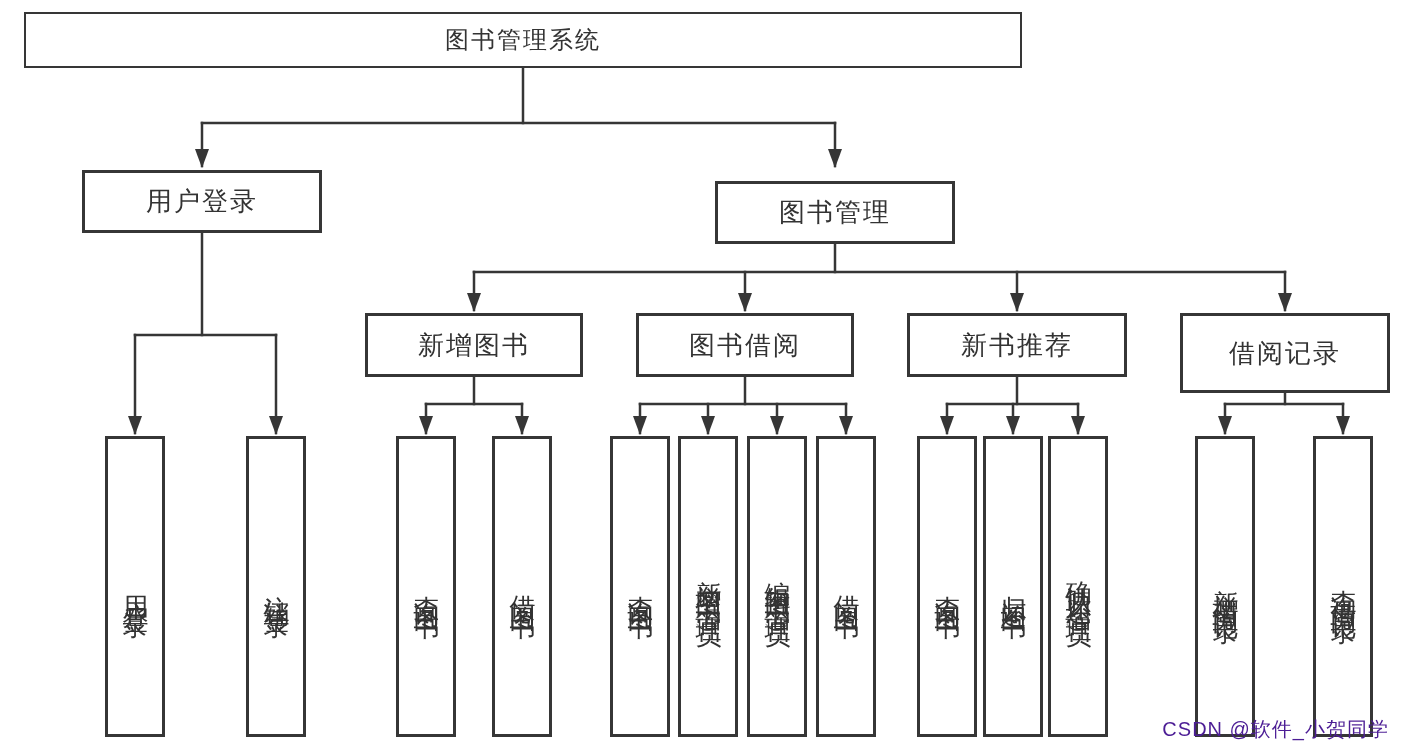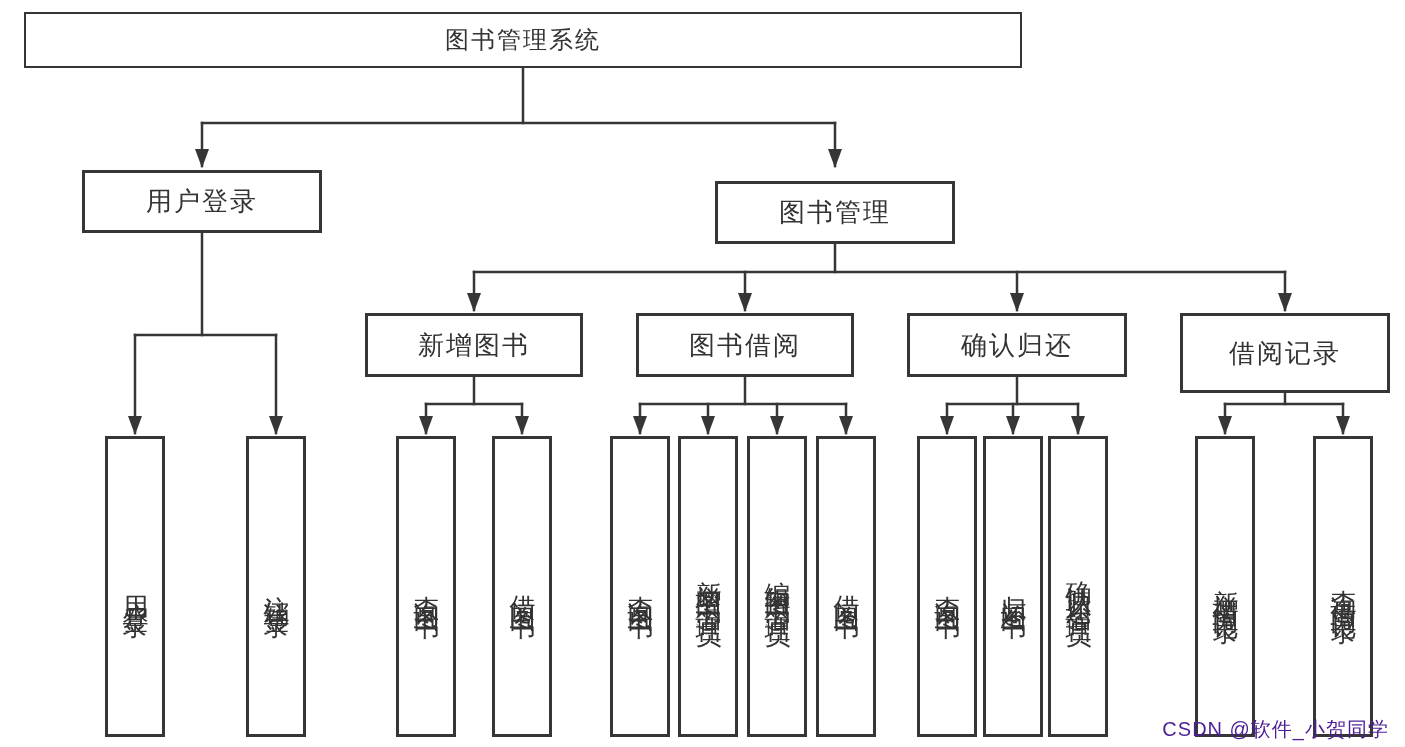--- a/index.html
+++ b/index.html
@@ -128,21 +128,21 @@
     <span>图书管理</span>
   </div>
 
   <div class="box hbox" style="left:365px; top:313px; width:218px; height:64px;">
     <span>新增图书</span>
   </div>
   <div class="box hbox" style="left:636px; top:313px; width:218px; height:64px;">
     <span>图书借阅</span>
   </div>
   <div class="box hbox" style="left:907px; top:313px; width:220px; height:64px;">
-    <span>确认归还</span>
+    <span>新书推荐</span>
   </div>
   <div class="box hbox" style="left:1180px; top:313px; width:210px; height:80px;">
     <span>借阅记录</span>
   </div>
 
   <div class="box vbox" style="left:105px; top:436px; width:60px; height:301px;">
     <span>用户登录</span>
   </div>
   <div class="box vbox" style="left:246px; top:436px; width:60px; height:301px;">
     <span>注销登录</span>

